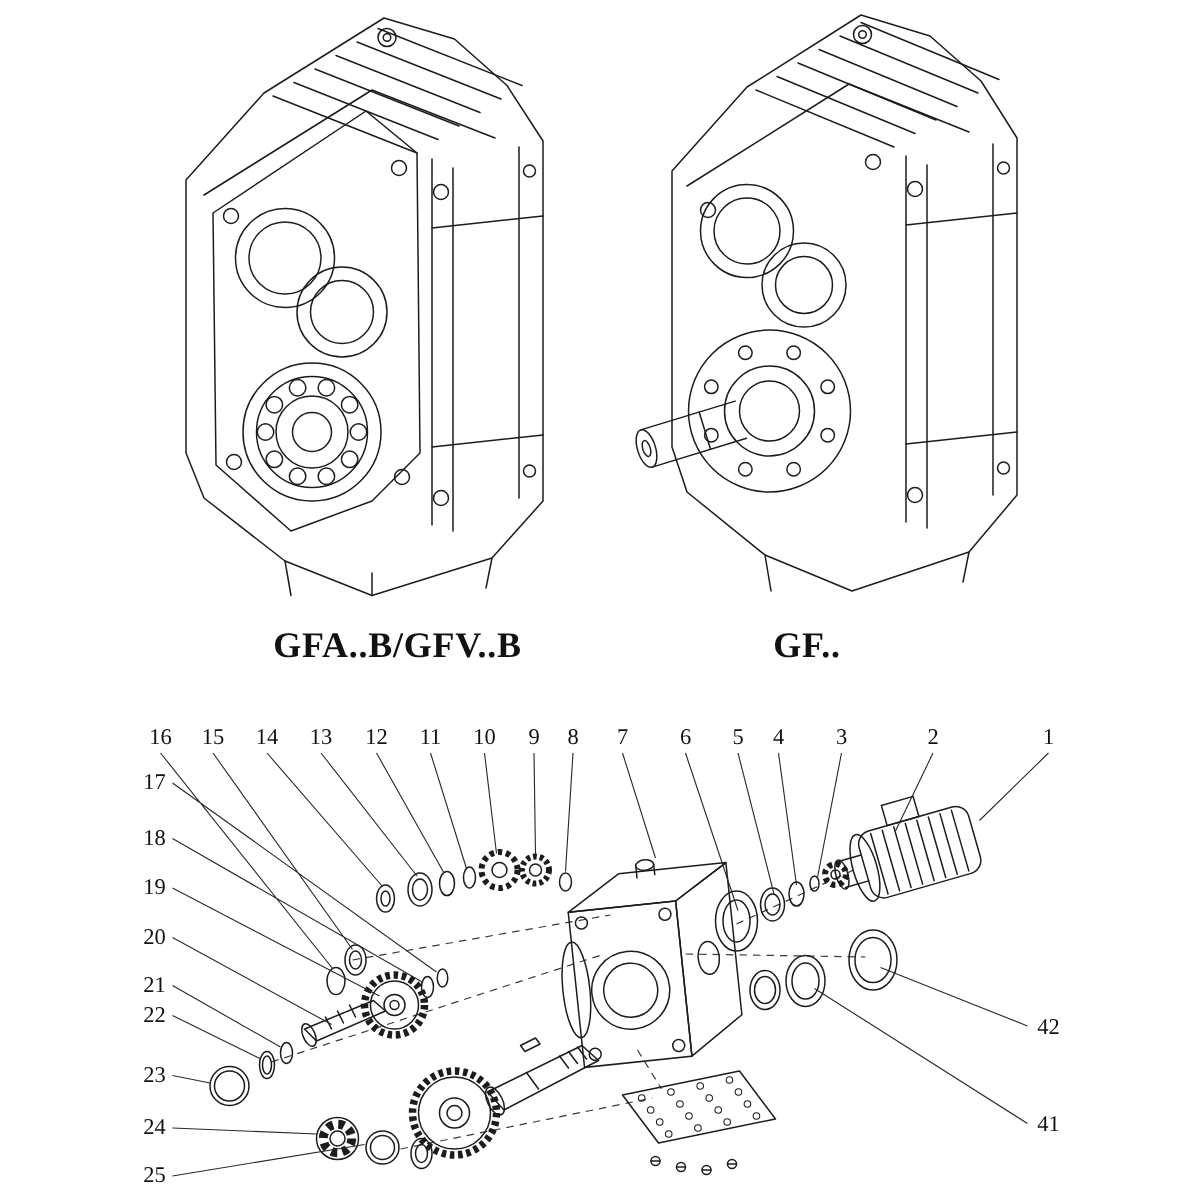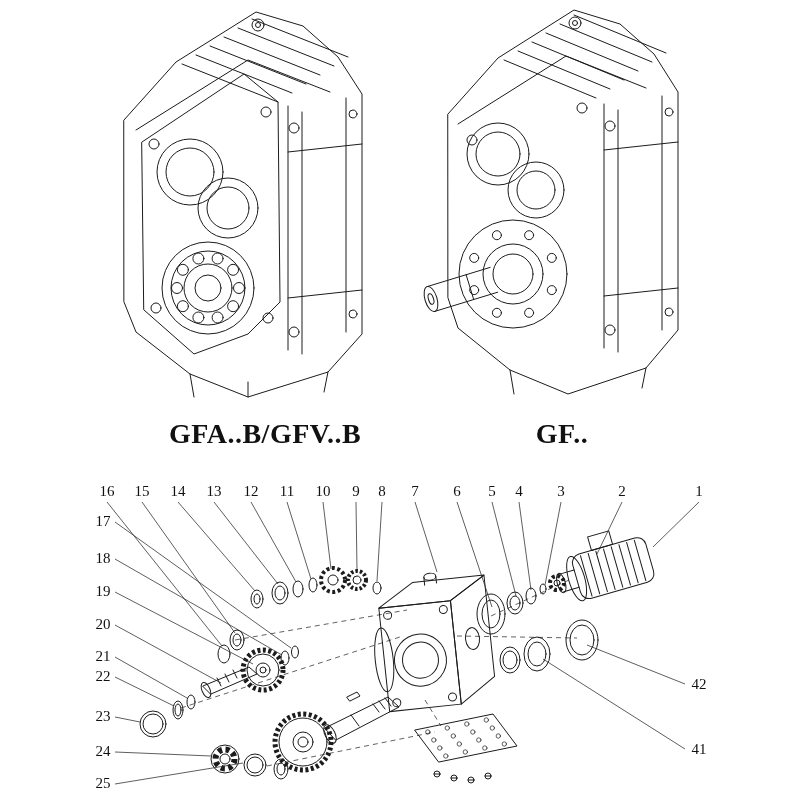--- a/index.html
+++ b/index.html
@@ -5,21 +5,21 @@
   *{margin:0;padding:0;box-sizing:border-box}
   html,body{width:800px;height:800px;background:#fff;overflow:hidden}
   #canvas{position:relative;width:800px;height:800px;background:#fff;font-family:"Liberation Serif",serif;color:#111}
   .fig{position:absolute}
   .ln{stroke:#1c1c1c;fill:none;stroke-width:1;stroke-linejoin:round;stroke-linecap:round}
   .thin{stroke:#1c1c1c;fill:none;stroke-width:.7}
   .teeth{fill:none;stroke:#1c1c1c}
   .leader{stroke:#2a2a2a;stroke-width:.75;fill:none}
   .dash{stroke:#3a3a3a;stroke-width:.8;fill:none;stroke-dasharray:5 4}
   .num{font:15px "Liberation Serif",serif;fill:#111}
-  .model-label{position:absolute;font-weight:700;font-size:28px;letter-spacing:.5px;text-align:center;font-family:"Liberation Serif",serif;color:#111}
+  .model-label{position:absolute;font-weight:700;font-size:24px;letter-spacing:.5px;text-align:center;font-family:"Liberation Serif",serif;color:#111}
 </style>
 </head>
 <body>
 
 <div id="canvas">
 
   <svg class="fig" style="left:98px;top:2px;width:296px;height:404px" viewBox="0 0 296 404">
     <g class="ln">
       <path d="M26,118 L78,60 L158,10 L205,24 L240,55 L264,92 L264,332 L230,370 L150,395 L92,372 L38,330 L26,300 Z"></path>
       <circle cx="160" cy="23" r="6"></circle>
@@ -109,21 +109,21 @@
         <ellipse cx="13" cy="297" rx="6" ry="13" transform="rotate(-17 13 297)"></ellipse>
         <ellipse cx="13" cy="297" rx="2.5" ry="5.5" transform="rotate(-17 13 297)"></ellipse>
       </g>
       <circle cx="54" cy="138" r="5"></circle>
         <circle cx="164" cy="106" r="5"></circle>
       <path d="M92,368 L96,392 M228,366 L224,386"></path>
     </g>
   </svg>
 
   <div class="model-label" style="left:130px;top:418px;width:270px">GFA..B/GFV..B</div>
-  <div class="model-label" style="left:492px;top:418px;width:140px">GF..</div>
+  <div class="model-label" style="left:468px;top:418px;width:140px">GF..</div>
 
   <svg class="fig" style="left:85px;top:468px;width:640px;height:332px" viewBox="0 0 640 332">
 
     <path class="dash" d="M96,240 L318,168 M150,172 L322,142 M406,148 L484,112 M372,168 L492,170 M182,298 L350,264 M340,232 L356,258"></path>
 
     <g class="ln" transform="rotate(-6 336 178)">
       <path d="M298,136 L334,114 L406,114 L370,136 Z"></path>
       <path d="M298,136 L370,136 L370,240 L298,240 Z"></path>
       <path d="M370,136 L406,114 L406,216 L370,240 Z"></path>
       <circle cx="334" cy="192" r="26"></circle>

